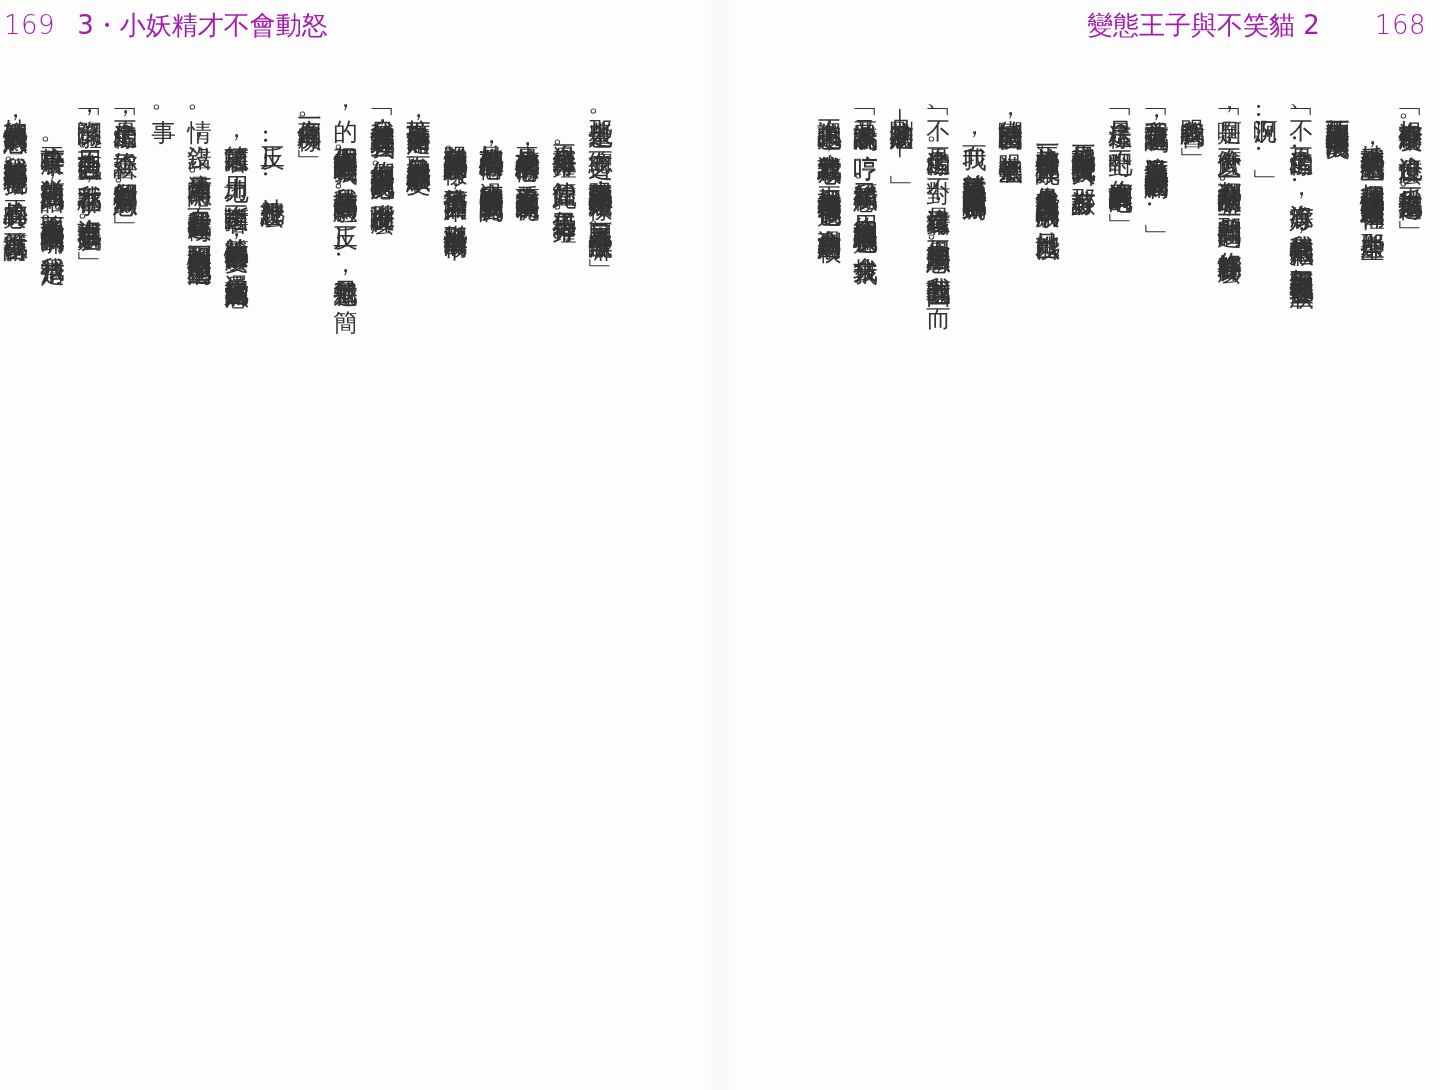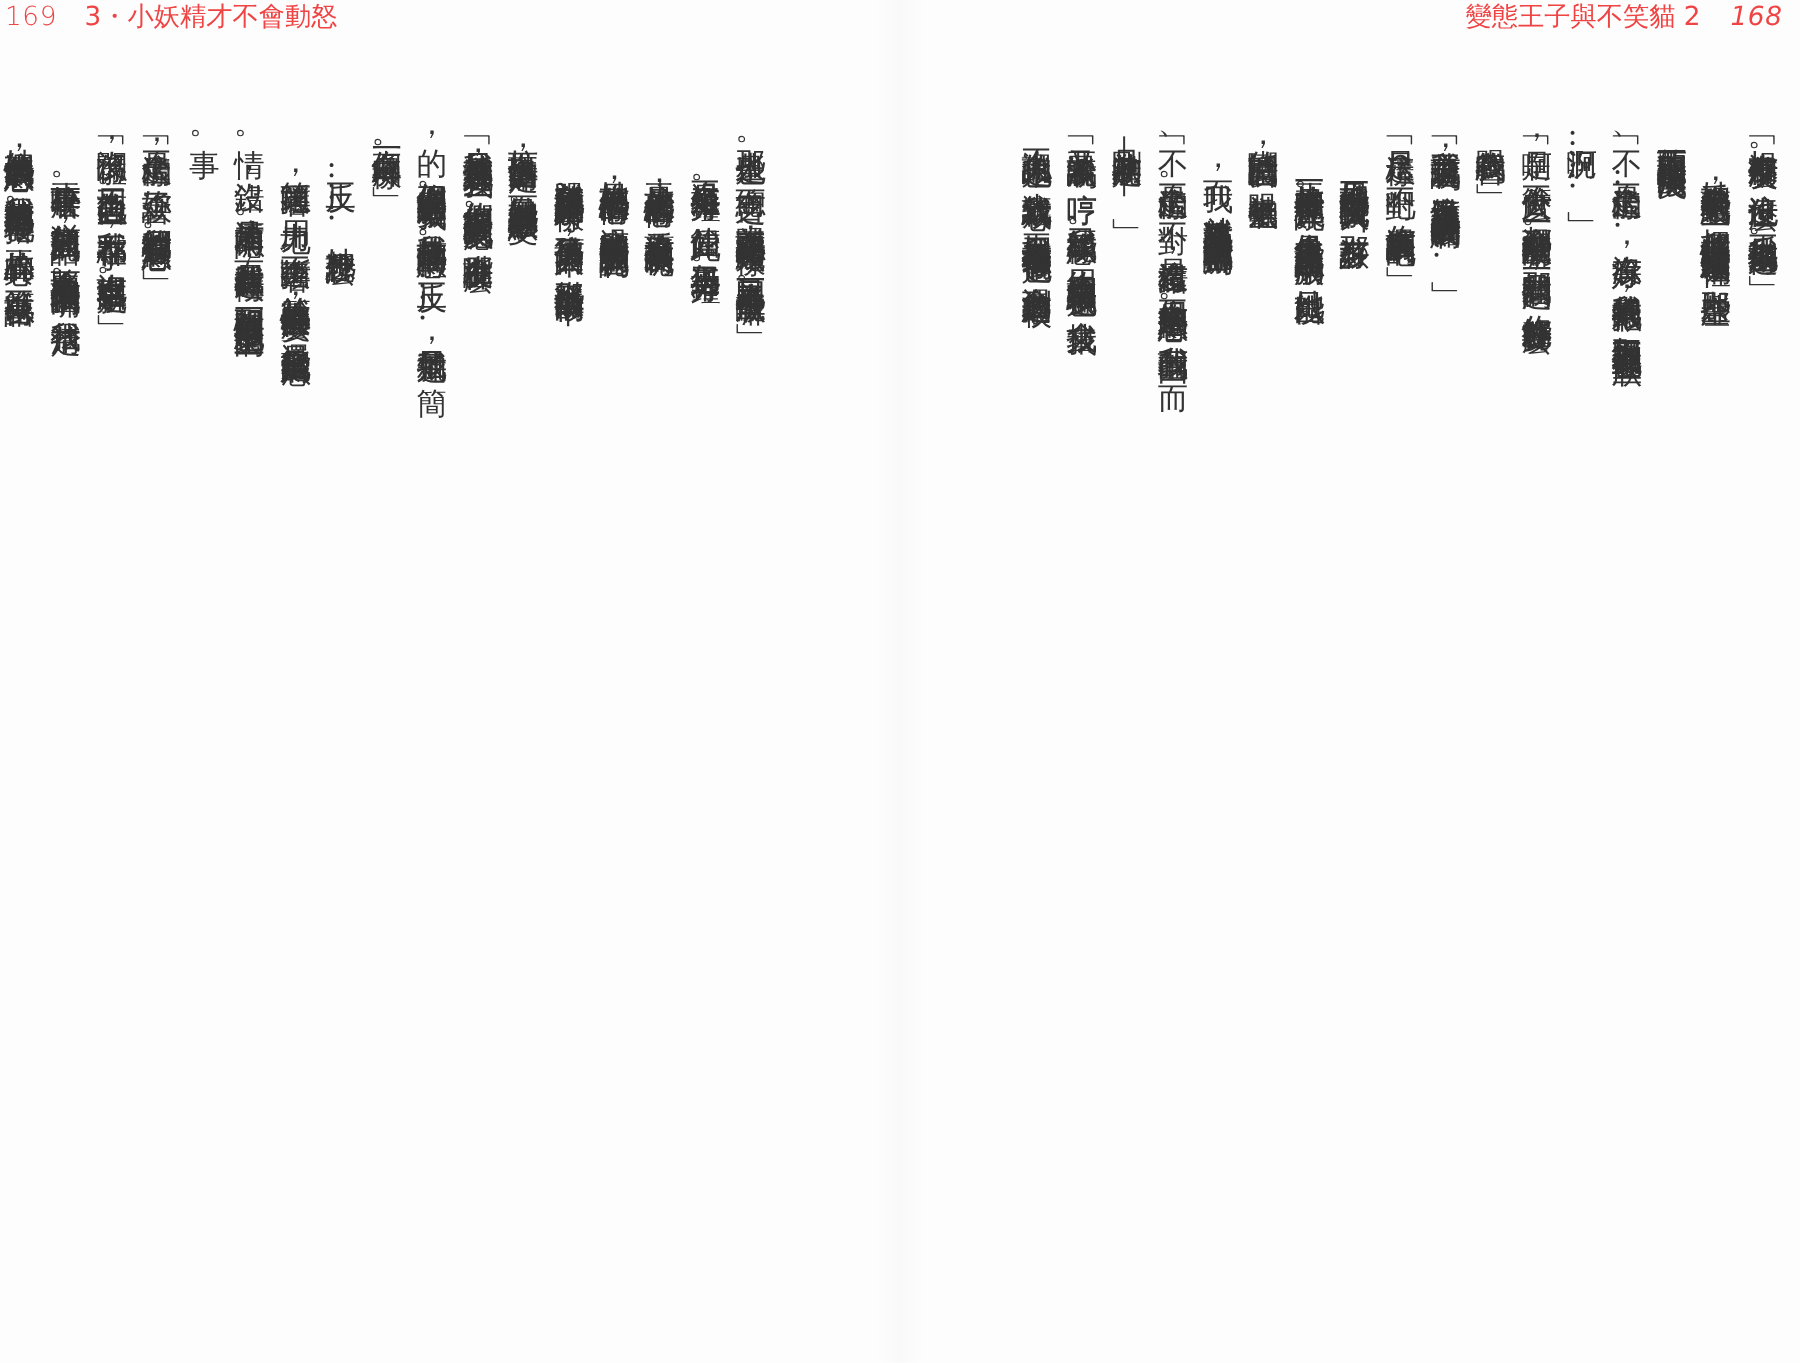--- a/index.html
+++ b/index.html
@@ -3,30 +3,30 @@
 <meta charset="utf-8">
 <style>
   html, body { margin: 0; padding: 0; }
   body {
     width: 1440px; height: 1090px; overflow: hidden;
     background: #fdfdfd; position: relative;
     font-family: "DejaVu Serif", "Liberation Serif", serif;
     color: #2a2a2a;
   }
   .header {
-    position: absolute; top: 0; height: 28px;
+    position: absolute; top: 12px; height: 28px;
     font-family: "DejaVu Sans", "Liberation Sans", sans-serif;
-    font-size: 21px; color: #ef4444; line-height: 26px;
+    font-size: 26px; color: #a21caf; line-height: 26px;
     white-space: nowrap;
   }
   .header .num { font-weight: 300; letter-spacing: 0.5px; }
   #hdr-left { left: 4px; }
   #hdr-left .num { margin-right: 22px; }
   #hdr-right { right: 14px; }
-  #hdr-right .num { margin-left: 24px; font-style: italic; }
+  #hdr-right .num { margin-left: 55px; }
   .page { position: absolute; top: 0; height: 1090px; }
   #page-right { left: 720px; width: 720px; }
   #page-left { left: 0; width: 720px; }
   .col {
     position: absolute; top: 100px;
     writing-mode: vertical-rl;
     font-size: 24.5px; line-height: 30px; letter-spacing: 1.15px;
     white-space: nowrap; width: 30px; height: 960px;
     color: #333;
   }

